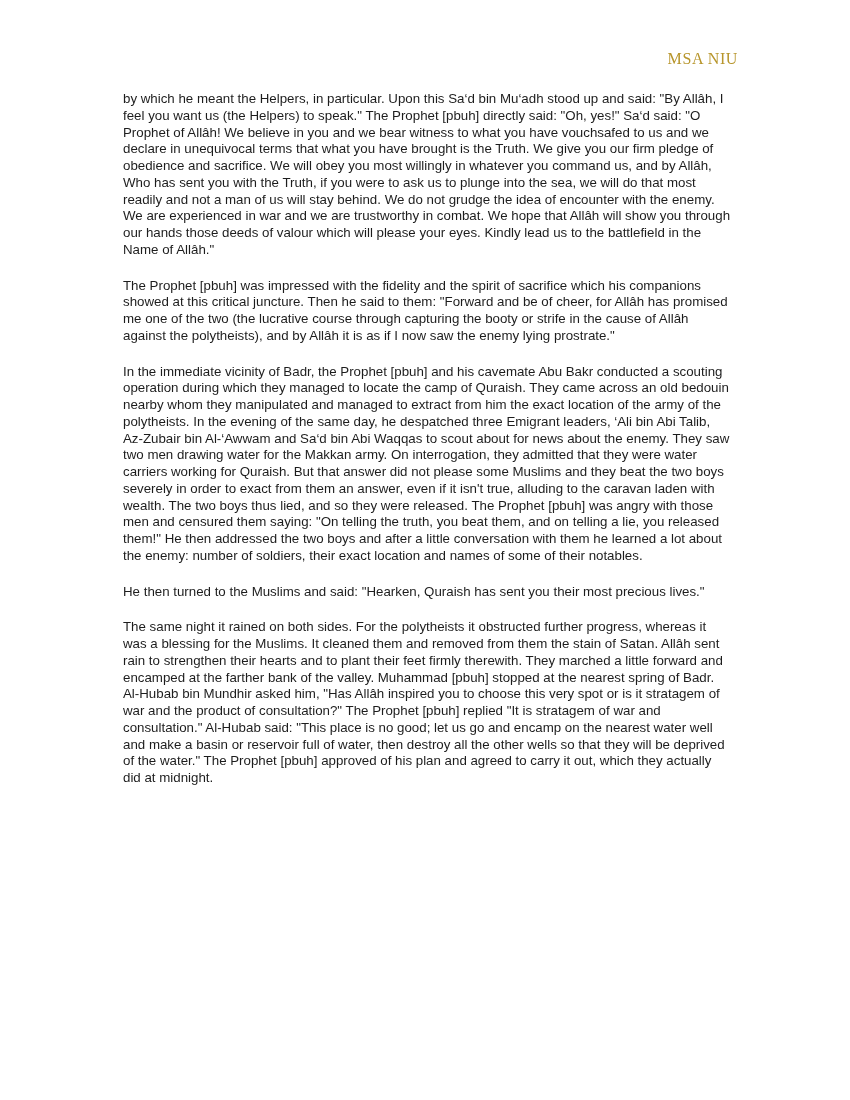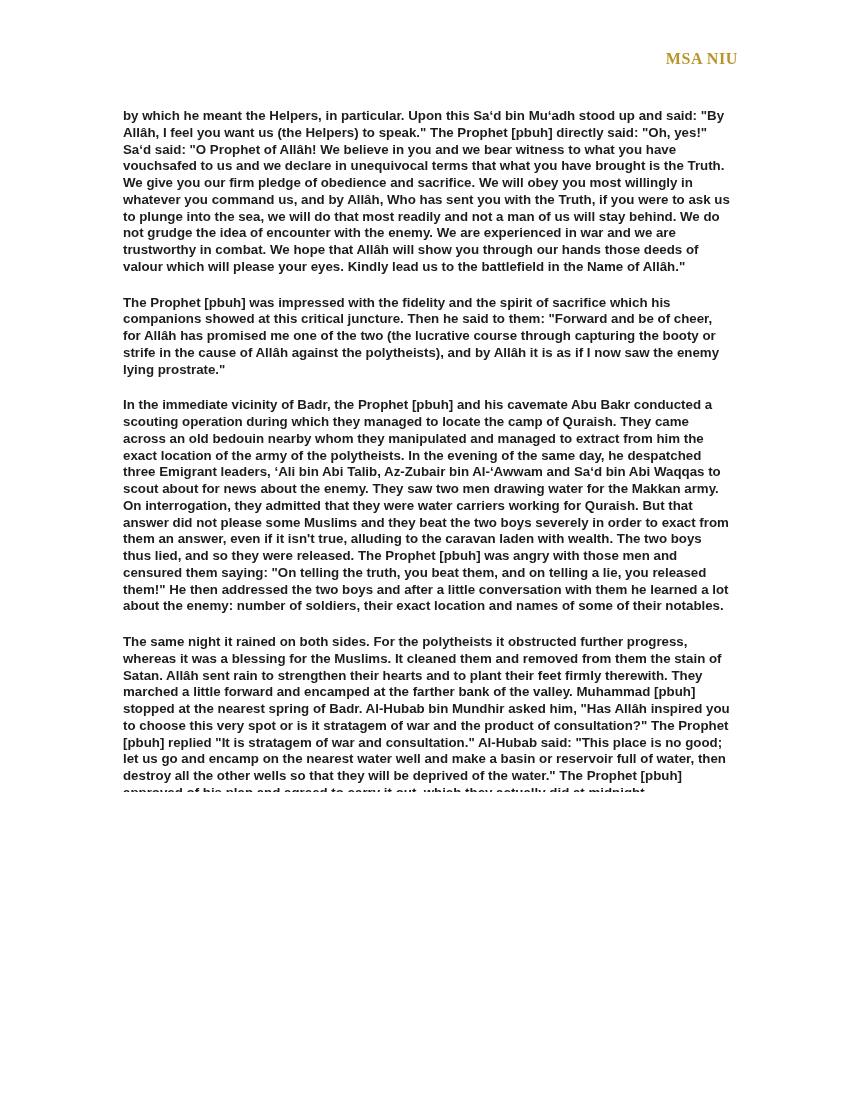--- a/index.html
+++ b/index.html
@@ -3,35 +3,34 @@
 <meta charset="utf-8">
 <style>
   html, body { margin: 0; padding: 0; background: #ffffff; }
   .page {
     position: relative;
     width: 850px;
     height: 792px;
     background: #ffffff;
     overflow: hidden;
     font-family: "Liberation Sans", sans-serif;
-    font-weight: bold;
   }
   .header {
     position: absolute;
     top: 50px;
     right: 112px;
     font-family: "Liberation Serif", serif;
     font-size: 16px;
     letter-spacing: 0.6px;
     color: #b7952b;
   }
   .content {
     position: absolute;
     left: 123px;
-    top: 108px;
+    top: 91px;
     width: 608px;
     font-size: 13.3px;
     line-height: 16.75px;
     color: #1d1d1d;
   }
   .content p {
     margin: 0 0 19px 0;
     padding: 0;
   }
   .page-number {
@@ -47,17 +46,18 @@
 </head>
 <body>
 
 <div class="page">
   <div class="header">MSA NIU</div>
 
   <div class="content">
     <p>by which he meant the Helpers, in particular. Upon this Sa‘d bin Mu‘adh stood up and said: "By Allâh, I feel you want us (the Helpers) to speak." The Prophet [pbuh] directly said: "Oh, yes!" Sa‘d said: "O Prophet of Allâh! We believe in you and we bear witness to what you have vouchsafed to us and we declare in unequivocal terms that what you have brought is the Truth. We give you our firm pledge of obedience and sacrifice. We will obey you most willingly in whatever you command us, and by Allâh, Who has sent you with the Truth, if you were to ask us to plunge into the sea, we will do that most readily and not a man of us will stay behind. We do not grudge the idea of encounter with the enemy. We are experienced in war and we are trustworthy in combat. We hope that Allâh will show you through our hands those deeds of valour which will please your eyes. Kindly lead us to the battlefield in the Name of Allâh."</p>
     <p>The Prophet [pbuh] was impressed with the fidelity and the spirit of sacrifice which his companions showed at this critical juncture. Then he said to them: "Forward and be of cheer, for Allâh has promised me one of the two (the lucrative course through capturing the booty or strife in the cause of Allâh against the polytheists), and by Allâh it is as if I now saw the enemy lying prostrate."</p>
     <p>In the immediate vicinity of Badr, the Prophet [pbuh] and his cavemate Abu Bakr conducted a scouting operation during which they managed to locate the camp of Quraish. They came across an old bedouin nearby whom they manipulated and managed to extract from him the exact location of the army of the polytheists. In the evening of the same day, he despatched three Emigrant leaders, ‘Ali bin Abi Talib, Az-Zubair bin Al-‘Awwam and Sa‘d bin Abi Waqqas to scout about for news about the enemy. They saw two men drawing water for the Makkan army. On interrogation, they admitted that they were water carriers working for Quraish. But that answer did not please some Muslims and they beat the two boys severely in order to exact from them an answer, even if it isn't true, alluding to the caravan laden with wealth. The two boys thus lied, and so they were released. The Prophet [pbuh] was angry with those men and censured them saying: "On telling the truth, you beat them, and on telling a lie, you released them!" He then addressed the two boys and after a little conversation with them he learned a lot about the enemy: number of soldiers, their exact location and names of some of their notables.</p>
+    <p>He then turned to the Muslims and said: "Hearken, Quraish has sent you their most precious lives."</p>
     <p>The same night it rained on both sides. For the polytheists it obstructed further progress, whereas it was a blessing for the Muslims. It cleaned them and removed from them the stain of Satan. Allâh sent rain to strengthen their hearts and to plant their feet firmly therewith. They marched a little forward and encamped at the farther bank of the valley. Muhammad [pbuh] stopped at the nearest spring of Badr. Al-Hubab bin Mundhir asked him, "Has Allâh inspired you to choose this very spot or is it stratagem of war and the product of consultation?" The Prophet [pbuh] replied "It is stratagem of war and consultation." Al-Hubab said: "This place is no good; let us go and encamp on the nearest water well and make a basin or reservoir full of water, then destroy all the other wells so that they will be deprived of the water." The Prophet [pbuh] approved of his plan and agreed to carry it out, which they actually did at midnight.</p>
   </div>
 
   <div class="page-number">135</div>
 </div>
 
 </body></html>

